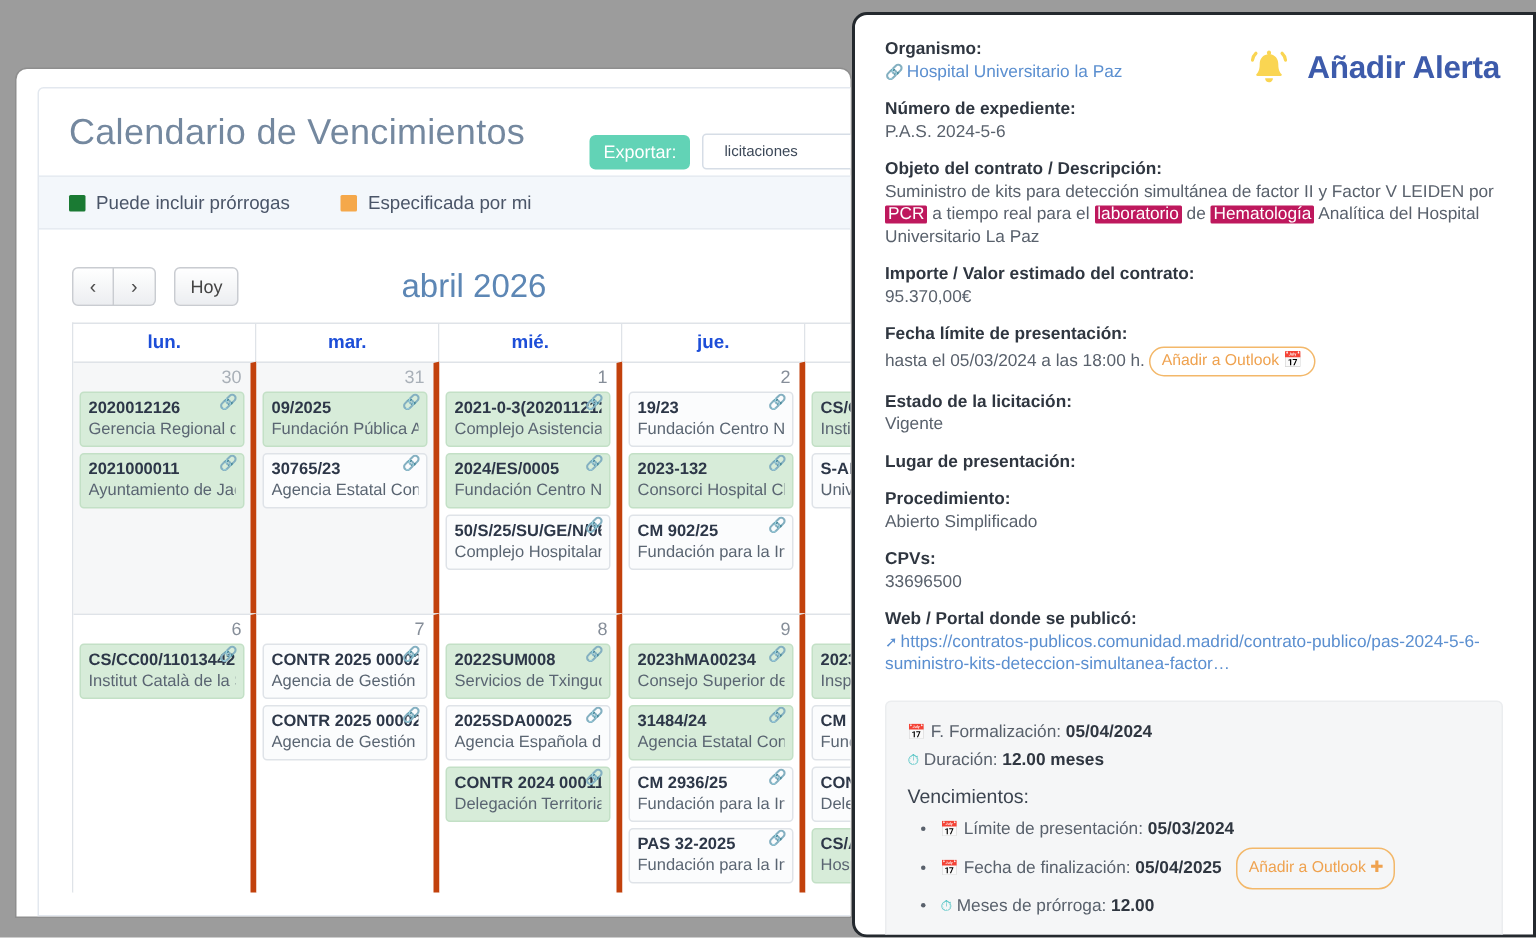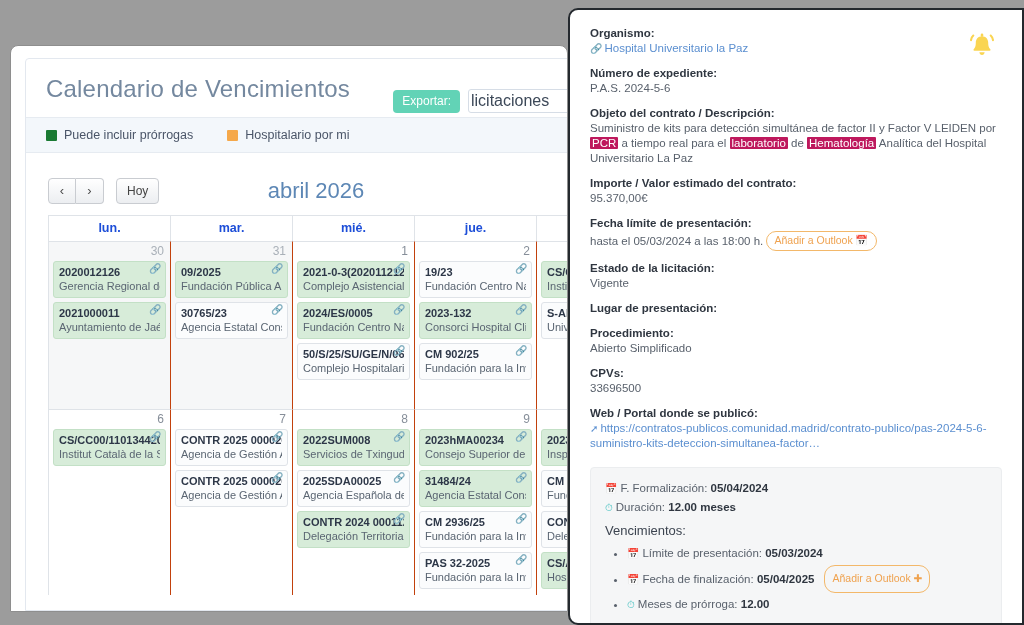--- a/index.html
+++ b/index.html
@@ -34,21 +34,21 @@
   }
   .export-row {
     position:absolute; right:18px; top:30px; display:flex; align-items:center; gap:8px;
   }
   .export-badge {
     background:#62d3b6; color:#ffffff; font-size:12px;
     padding:4px 9px 5px 9px; border-radius:4px; white-space:nowrap;
   }
   .export-input {
     border:1px solid #d6dde6; background:#fff; color:#3c4858;
-    font-size:16px; padding:4px 2px; border-radius:3px;
+    font-size:10px; padding:4px 14px; border-radius:3px;
     width:120px; height:24px; line-height:16px;
     font-family:"Liberation Sans", sans-serif;
   }
 
   .legend-band {
     background:#f3f7fb; border-top:1px solid #e6ebf1; border-bottom:1px solid #e6ebf1;
     padding:10px 20px; display:flex; align-items:center; gap:34px;
   }
   .legend-item { display:flex; align-items:center; gap:7px; font-size:12.5px; color:#4a5568; }
   .legend-swatch { width:11px; height:11px; display:inline-block; border-radius:1px; }
@@ -80,21 +80,21 @@
   
   .cal-grid { margin:0 16px 0 22px; border:1px solid #dfe3e8; border-bottom:none; }
   .cal-row { display:flex; }
   .cal-head-cell {
     flex:0 0 122px; text-align:center; font-weight:bold; font-size:12.5px;
     color:#1d4ed8; padding:5px 0 6px 0;
     border-right:1px solid #dfe3e8; background:#ffffff;
   }
   .cal-head-cell:last-child { border-right:none; }
   .cal-day {
-    flex:0 0 122px; border-right:1px solid #c2410c; border-top:1px solid #dfe3e8;
+    flex:0 0 122px; border-right:4px solid #c2410c; border-top:1px solid #dfe3e8;
     padding:0 0 2px 0; min-height:168px; background:#ffffff; overflow:hidden;
   }
   .cal-day.other-month { background:#f6f7f8; }
   .cal-day:last-child { border-right:none; }
   .day-num { text-align:right; font-size:12px; color:#868e99; padding:2px 6px 3px 0; }
   .cal-day.other-month .day-num { color:#a9b0b8; }
 
   .event {
     margin:0 4px 4px 4px; border:1px solid #dfe3e8; border-radius:3px;
     padding:3px 5px 4px 5px; position:relative; background:#fbfcfd;
@@ -171,21 +171,21 @@
       </div>
     </div>
 
     <div class="legend-band">
       <div class="legend-item">
         <span class="legend-swatch" style="background:#1a7a33"></span>
         <span>Puede incluir prórrogas</span>
       </div>
       <div class="legend-item">
         <span class="legend-swatch" style="background:#f5a84a"></span>
-        <span>Hospitalario por mi</span>
+        <span>Especificada por mi</span>
       </div>
     </div>
 
     <div class="cal-toolbar">
       <div class="btn-group">
         <div class="nav-btn left">‹</div>
         <div class="nav-btn right">›</div>
       </div>
       <div class="today-btn">Hoy</div>
       <div class="month-title">abril 2026</div>
@@ -367,20 +367,21 @@
 <div id="detail-card">
 
   <div class="alert-cta">
     <svg width="36" height="36" viewBox="0 0 36 36">
       <path d="M18 8.2c-3.7 0-6.2 2.8-6.2 6.4 0 4.2-1.1 5.6-2.1 6.7-.5.5-.2 1.4.6 1.4h15.4c.8 0 1.1-.9.6-1.4-1-1.1-2.1-2.5-2.1-6.7 0-3.6-2.5-6.4-6.2-6.4z" fill="#fad552"></path>
       <rect x="16.7" y="5.6" width="2.6" height="3.2" rx="1.3" fill="#fad552"></rect>
       <path d="M15.4 24.2h5.2c0 1.6-1.2 2.7-2.6 2.7s-2.6-1.1-2.6-2.7z" fill="#fad552"></path>
       <path d="M9.3 7.5c-1.3 1.2-2.1 2.8-2.3 4.6" stroke="#fad552" stroke-width="2.1" fill="none" stroke-linecap="round"></path>
       <path d="M26.7 7.5c1.3 1.2 2.1 2.8 2.3 4.6" stroke="#fad552" stroke-width="2.1" fill="none" stroke-linecap="round"></path>
     </svg>
+    <span class="label">Añadir Alerta</span>
   </div>
 
   <div id="detail-scroll">
 
     <div class="field">
       <div class="field-label">Organismo:</div>
       <div class="field-value narrow">
         <span class="link-icon">🔗</span><a class="link" href="#">Hospital Universitario la Paz</a>
       </div>
     </div>

